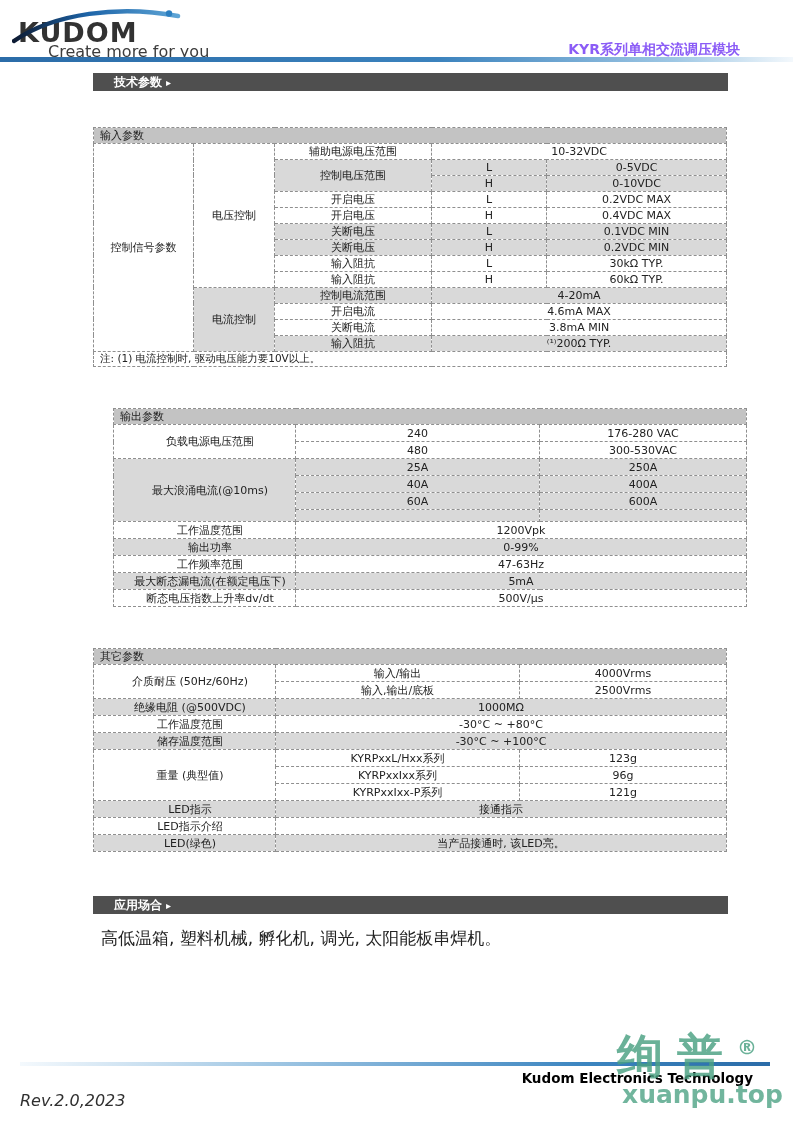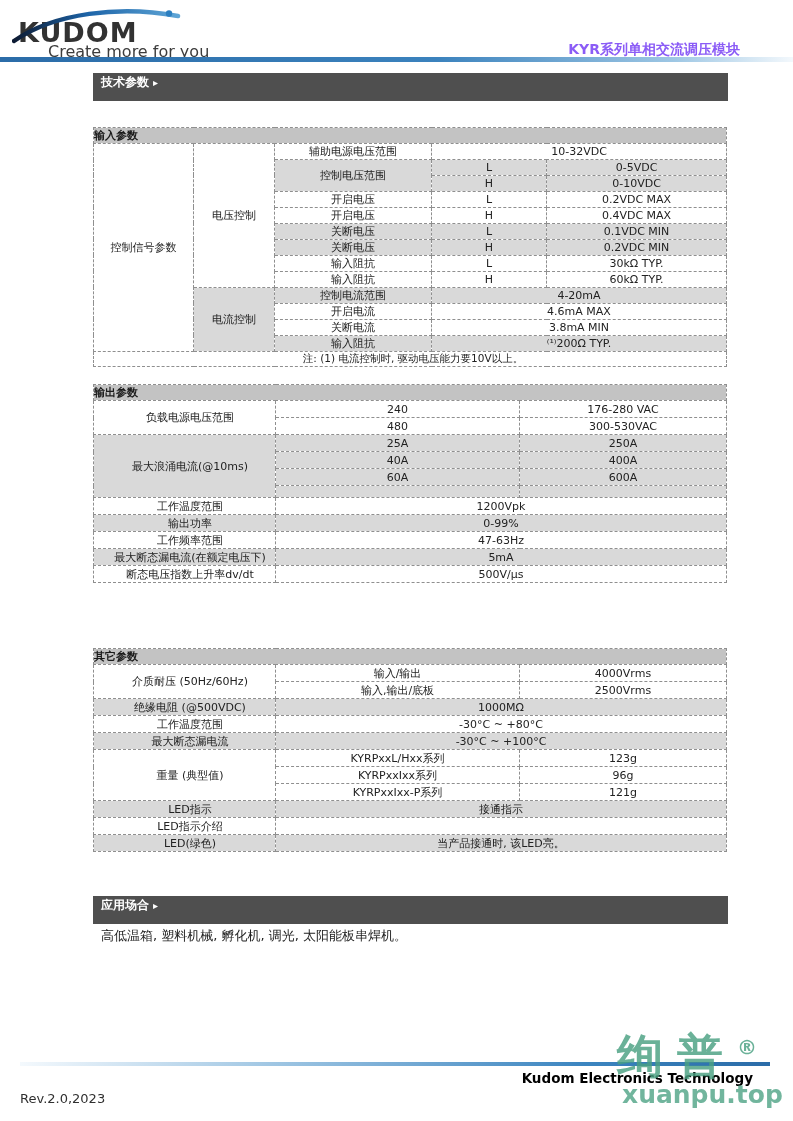--- a/index.html
+++ b/index.html
@@ -8,54 +8,54 @@
 
   
   .logo-swoosh{position:absolute;left:12px;top:7px;z-index:2;}
   .logo-text{position:absolute;left:18px;top:17px;font-size:27px;font-weight:bold;color:#323232;letter-spacing:1px;z-index:1;}
   .tagline{position:absolute;left:48px;top:42px;font-size:16px;color:#3c3c3c;}
   .doc-title{position:absolute;right:53px;top:41px;font-size:14px;font-weight:bold;color:#8b5cf6;}
   .top-rule{position:absolute;left:0;top:57px;width:793px;height:5px;
             background:linear-gradient(to right,#2b6ca8 0%,#3b82bd 55%,#9ec7e4 85%,#f3f8fc 100%);}
 
   
-  .section-bar{position:absolute;left:93px;width:635px;height:28px;background:#4f4f4f;color:#fff;
-               font-size:12px;line-height:18px;padding-left:8px;box-sizing:border-box;font-weight:bold;}
+  .section-bar{position:absolute;left:93px;width:635px;height:18px;background:#4f4f4f;color:#fff;
+               font-size:12px;line-height:18px;padding-left:21px;box-sizing:border-box;font-weight:bold;}
   #bar-tech{top:73px;}
   #bar-app{top:896px;}
   .arrow{font-size:10px;margin-left:4px;font-weight:normal;}
 
   
   table{border-collapse:collapse;table-layout:fixed;position:absolute;left:93px;background:#fff;}
   td,th{border:1px dashed #8f8f8f;font-size:11px;text-align:center;vertical-align:middle;
         padding:0;overflow:hidden;white-space:nowrap;color:#222;}
-  th.tbl-title{background:#c3c3c3;text-align:left;height:15px;font-weight:bold;color:#1b1b1b;}
+  th.tbl-title{background:#c3c3c3;text-align:left;padding-left:6px;height:15px;font-weight:normal;color:#1b1b1b;}
   tr.g td{background:#d9d9d9;}
   td.w{background:#fff;}
   td.left{text-align:center;padding-left:11px;}
 
   #t1{top:127px;width:633px;}
   #t1 tr.r{height:15.8px;}
   #t1 tr.note{height:14px;}
-  #t1 td.note-cell{text-align:center;padding-left:6px;font-size:10.5px;}
-
-  #t2{top:384px;width:633px;}
+  #t1 td.note-cell{text-align:left;padding-left:6px;font-size:10.5px;}
+
+  #t2{top:408px;width:633px;margin-left:20px;}
   #t2 tr.r{height:17px;}
   #t2 tr.empty{height:12px;}
 
   #t3{top:648px;width:633px;}
   #t3 tr.r{height:17px;}
 
-  .app-text{position:absolute;left:101px;top:927px;font-size:13px;color:#222;}
+  .app-text{position:absolute;left:101px;top:927px;font-size:17px;color:#222;}
 
   
   .foot-rule{position:absolute;left:20px;top:1062px;width:750px;height:4px;
              background:linear-gradient(to right,#f4f9fd 0%,#9cc4e2 35%,#3c85c0 75%,#2b6ca8 100%);}
   .company{position:absolute;right:40px;top:1070px;font-size:13.5px;font-weight:bold;color:#000000;}
-  .revision{position:absolute;left:20px;top:1091px;font-size:13px;color:#303030;}
+  .revision{position:absolute;left:20px;top:1091px;font-size:16px;color:#303030;font-style:italic;}
 
   
   .wm{position:absolute;color:#4aa182;font-weight:bold;z-index:5;}
   .wm-cn{left:617px;top:1026px;font-size:46px;letter-spacing:14px;opacity:.82;}
   .wm-reg{font-size:20px;vertical-align:18px;letter-spacing:0;}
   .wm-domain{left:622px;top:1080px;font-size:25px;opacity:.78;}
 </style>
 </head>
 <body>
 
@@ -241,21 +241,21 @@
     </tr>
     <tr class="r g">
       <td class="left">绝缘电阻 (@500VDC)</td>
       <td colspan="2">1000MΩ</td>
     </tr>
     <tr class="r">
       <td class="left">工作温度范围</td>
       <td colspan="2">-30°C ~ +80°C</td>
     </tr>
     <tr class="r g">
-      <td class="left">最大断态漏电流</td>
+      <td class="left">储存温度范围</td>
       <td colspan="2">-30°C ~ +100°C</td>
     </tr>
     <tr class="r">
       <td rowspan="3" class="left">重量 (典型值)</td>
       <td>KYRPxxL/Hxx系列</td>
       <td>123g</td>
     </tr>
     <tr class="r">
       <td>KYRPxxIxx系列</td>
       <td>96g</td>

